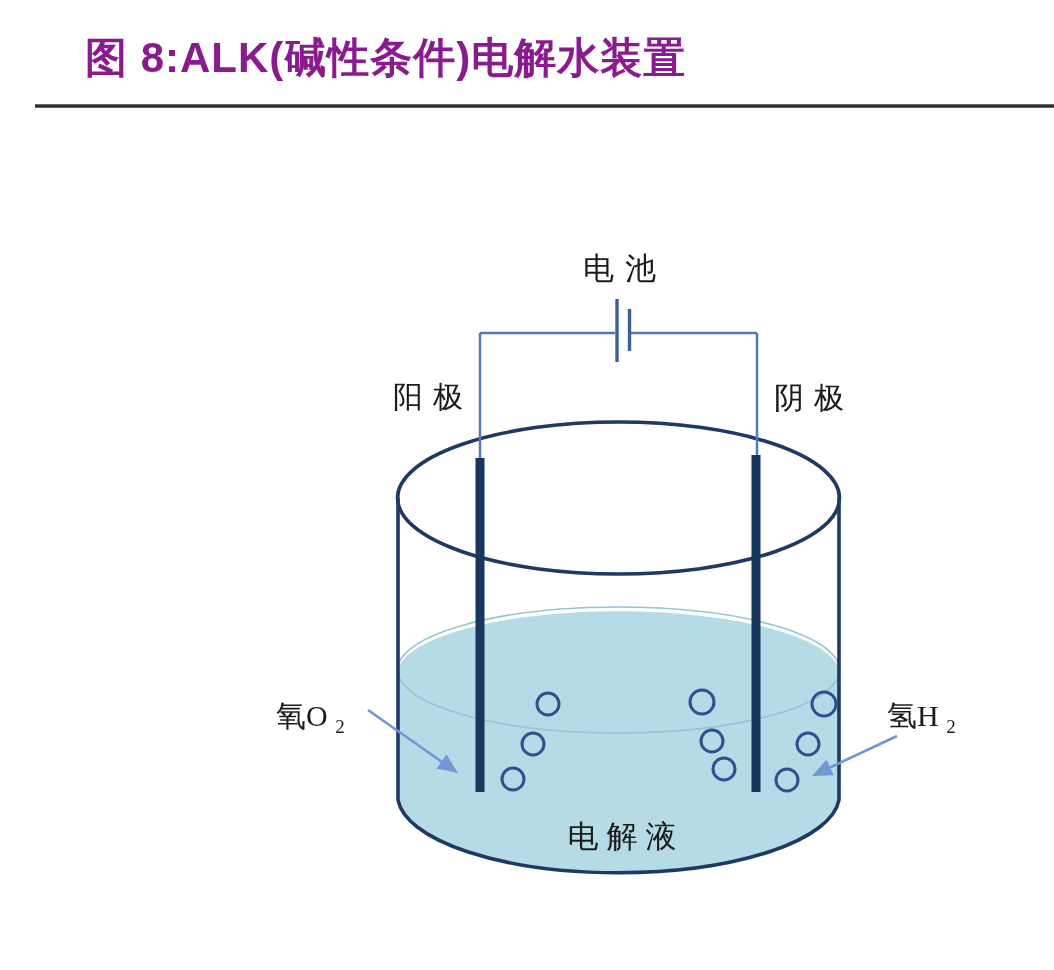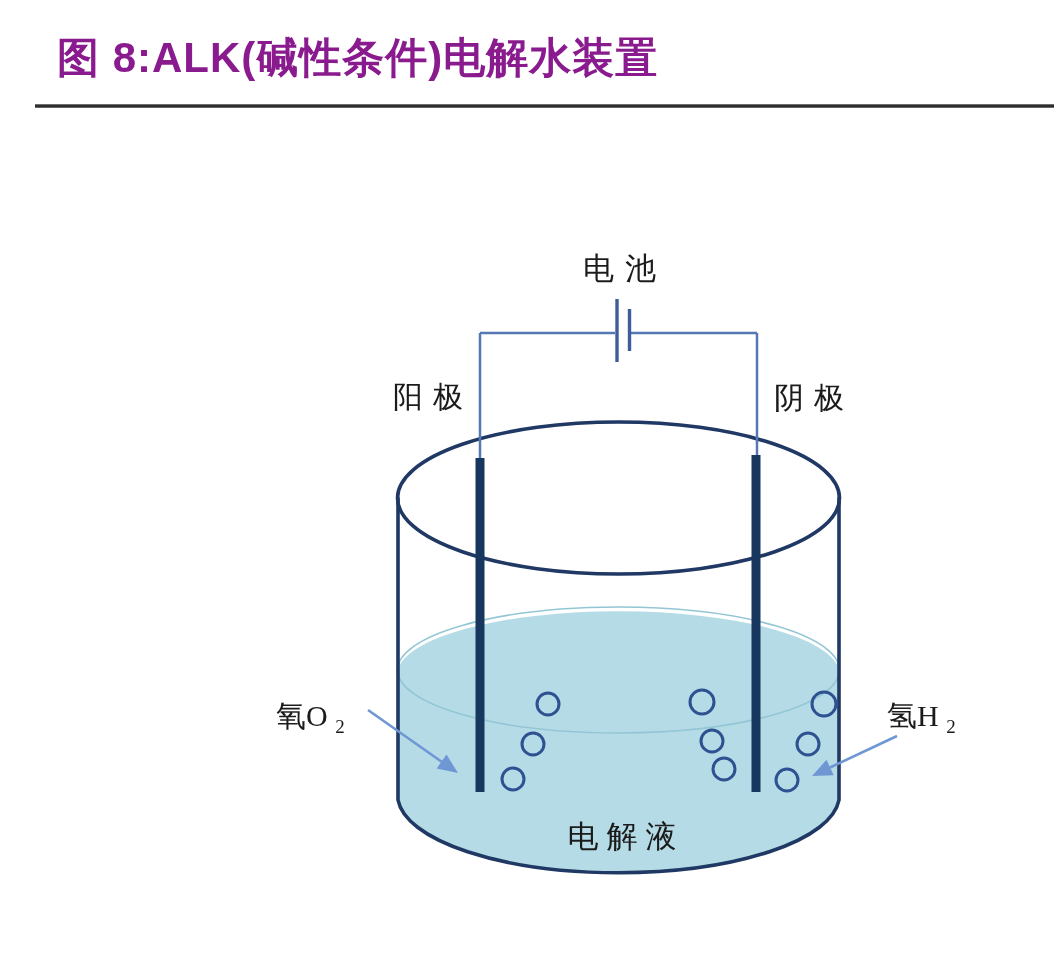--- a/index.html
+++ b/index.html
@@ -32,21 +32,21 @@
     width: 1054px; height: 970px; border-radius: 18px;
   }
   svg text {
     font-family: "Liberation Serif", "DejaVu Serif", serif;
     fill: #1b1b1b;
   }
 </style>
 </head>
 <body>
 
-<div class="figure-title" style="color: rgb(138, 27, 142);">图 8:ALK(碱性条件)电解水装置</div>
+<div class="figure-title" style="color: rgb(138, 27, 142); margin-left: 28px;">图 8:ALK(碱性条件)电解水装置</div>
 <div class="title-rule"></div>
 
 <div class="diagram-wrap">
 <svg width="1054" height="970" viewBox="0 0 1054 970">
 
   <path d="M 398 670 L 398 800 A 221 78 0 0 0 839 800 L 839 670 A 221 63 0 0 0 398 670 Z" fill="#B5DBE6"></path>
 
   <ellipse cx="618.5" cy="670" rx="221" ry="63" fill="none" stroke-width="1.6" stroke="#93C6D4"></ellipse>
 
   <g fill="none" stroke-width="3.6" stroke-linecap="round" stroke="#1F3864">

